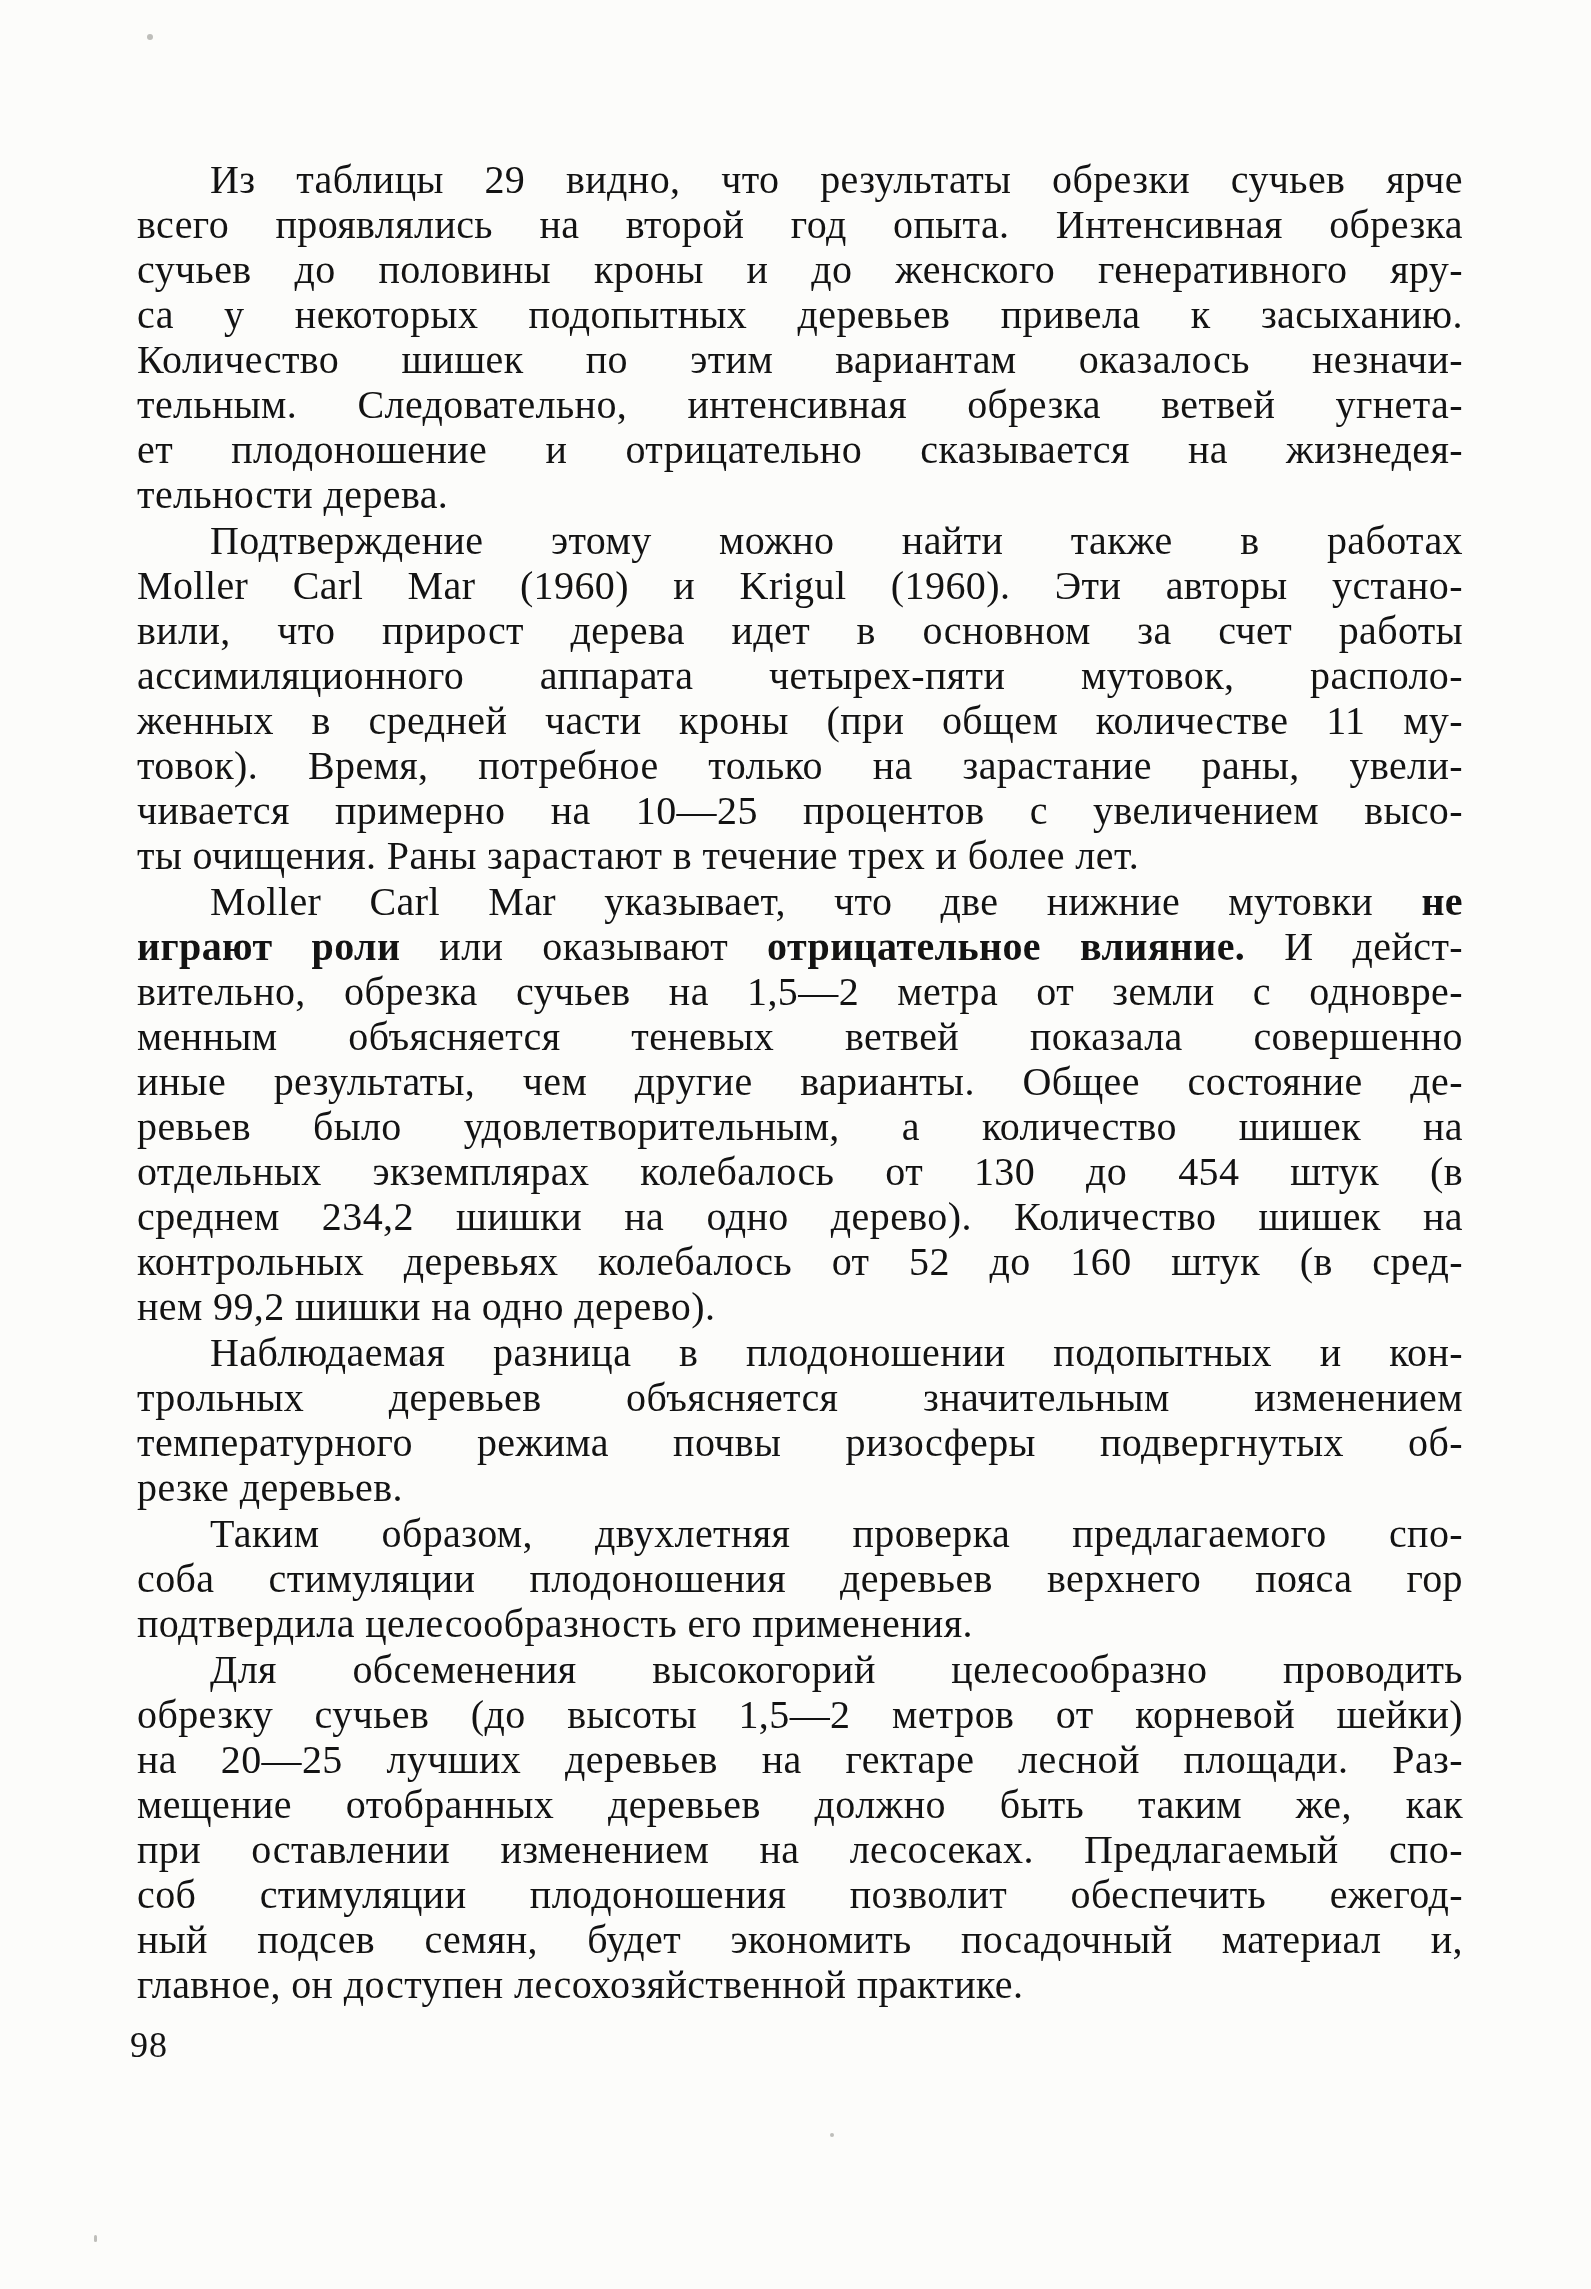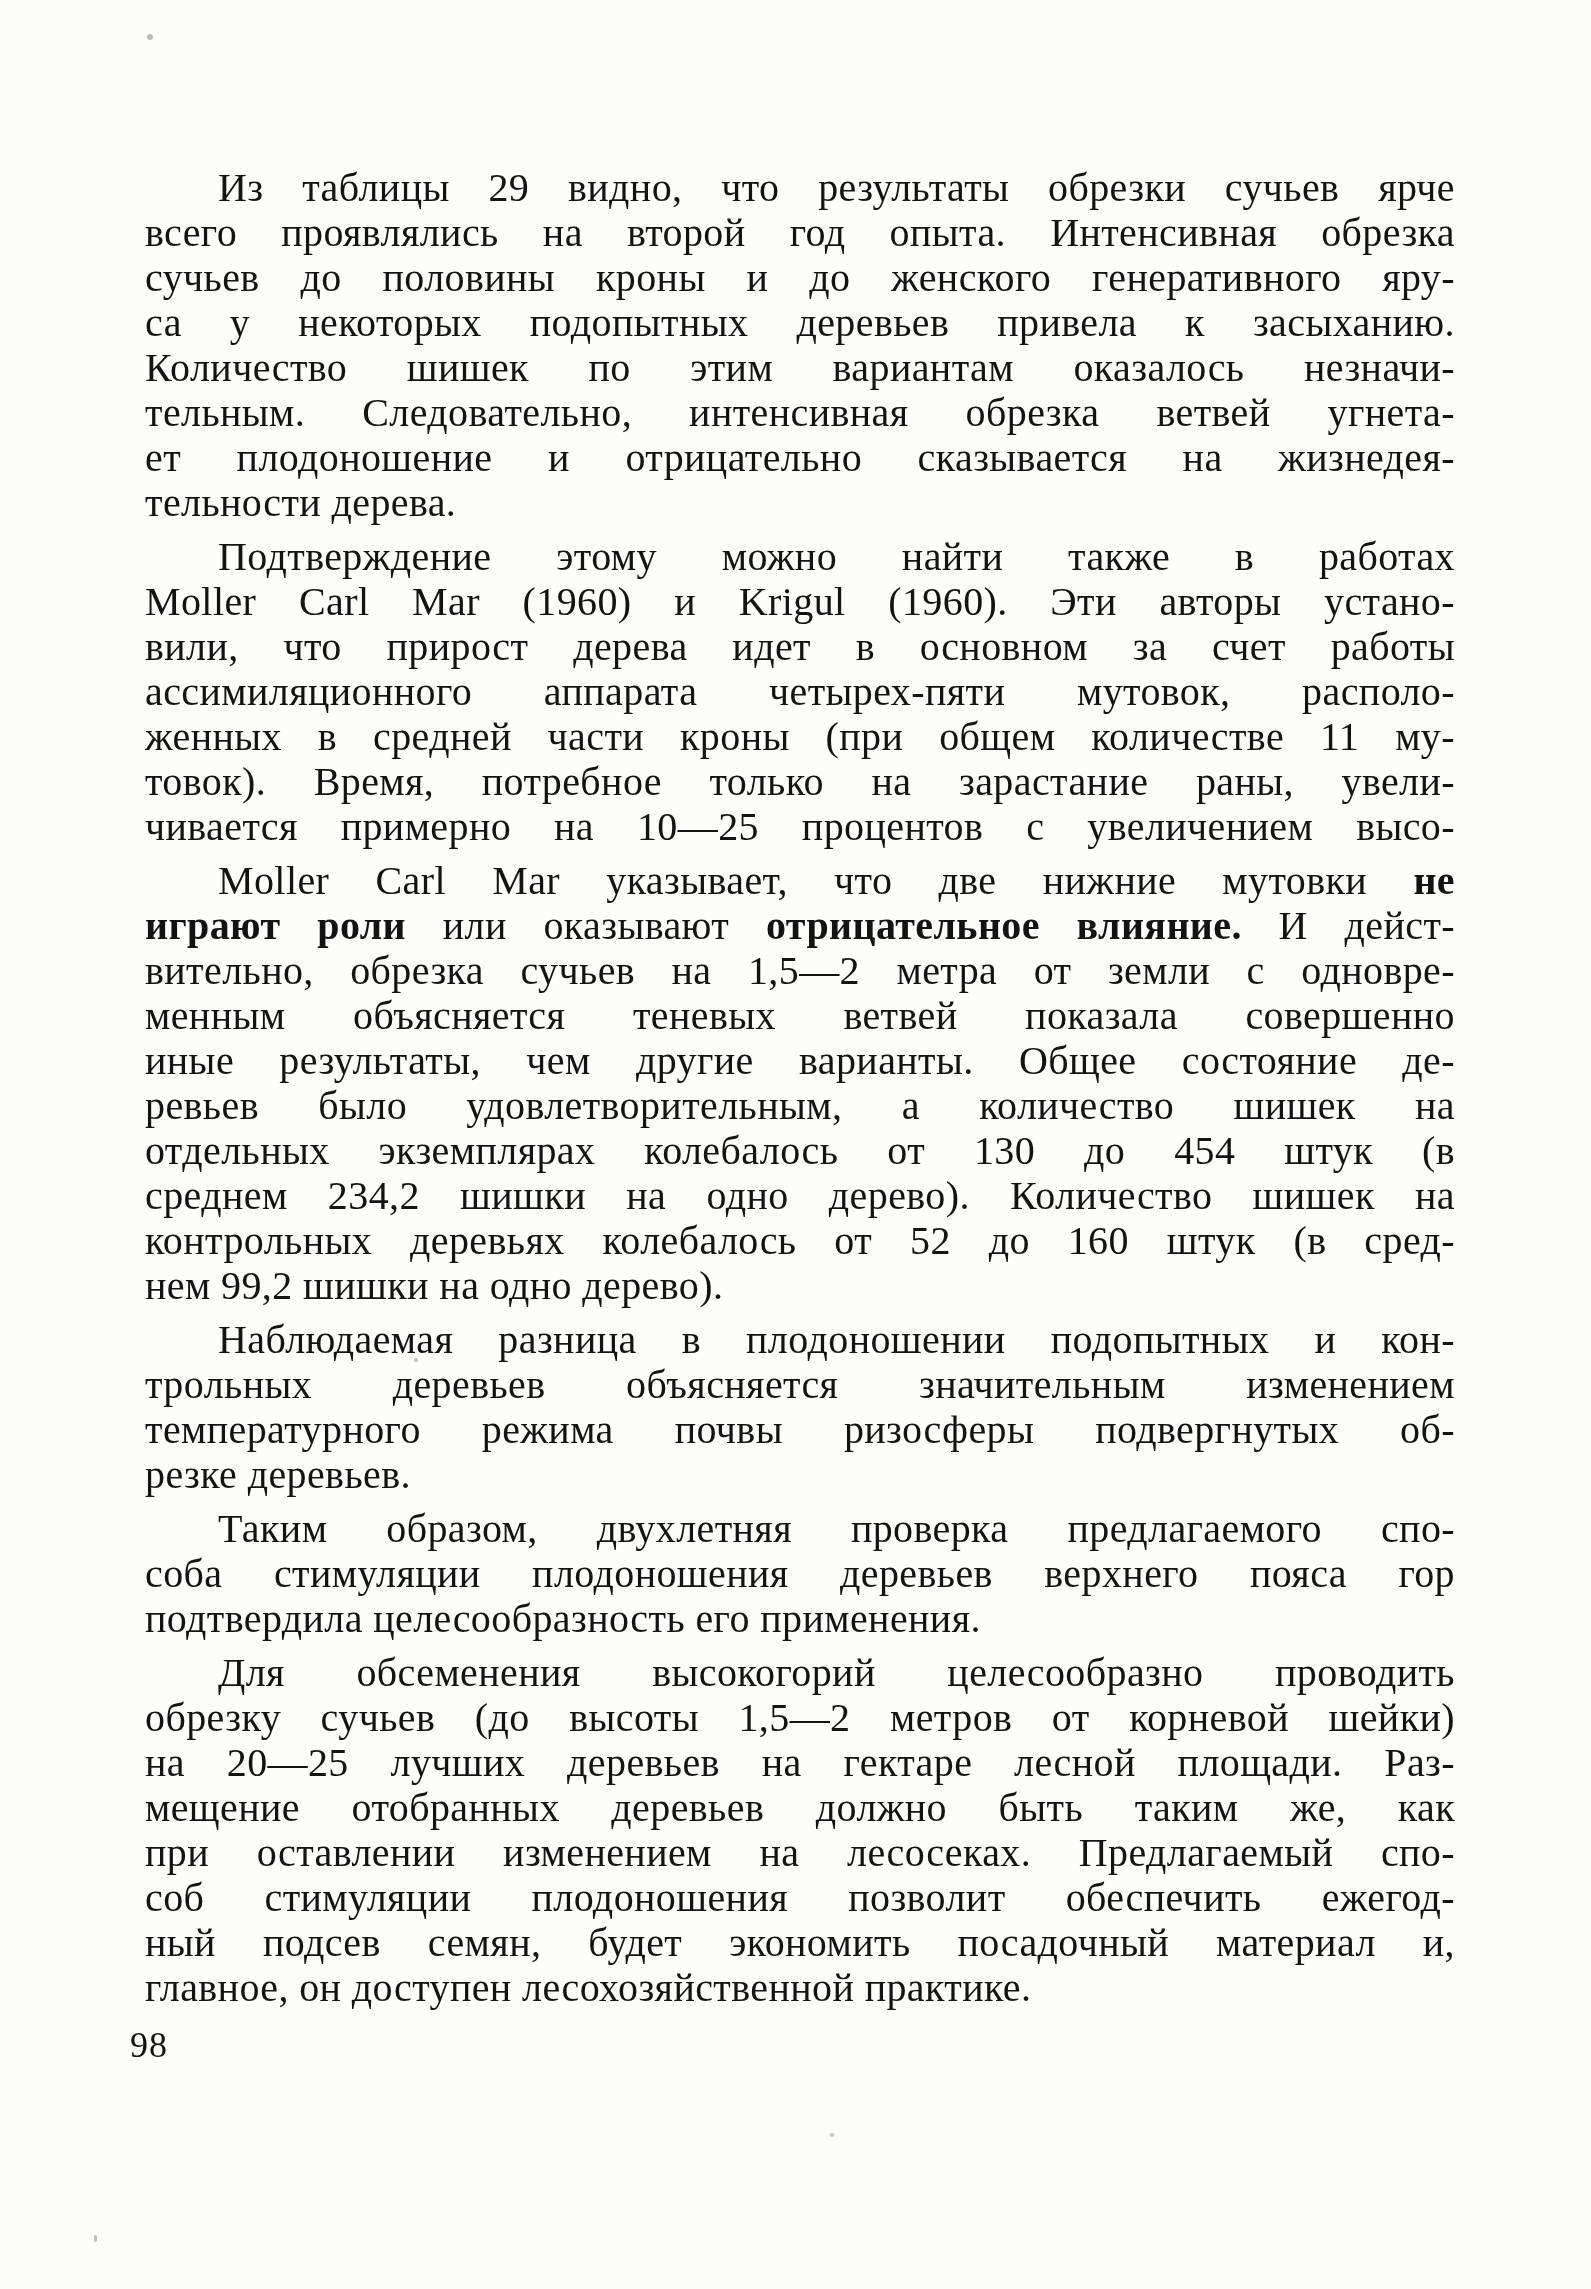--- a/index.html
+++ b/index.html
@@ -18,21 +18,21 @@
   }
   .text-block {
     position: absolute;
     left: 136px;
     top: 156px;
     width: 1328px;
     font-size: 40px;
     line-height: 45px;
     letter-spacing: 0.4px;
   }
-  .paragraph { margin: 9px; }
+  .paragraph { margin: 1px; }
   .line {
     text-align: justify;
     text-align-last: justify;
   }
   .line.last {
     text-align: right;
     text-align-last: left;
   }
   .line.first { text-indent: 73px; }
   .bold { font-weight: bold; }
@@ -71,20 +71,21 @@
         <div class="line last"><span>тельности дерева.</span></div>
       </div>
       <div class="paragraph">
         <div class="line first"><span>Подтверждение этому можно найти также в работах</span></div>
         <div class="line"><span>Moller Carl Mar (1960) и Krigul (1960). Эти авторы устано-</span></div>
         <div class="line"><span>вили, что прирост дерева идет в основном за счет работы</span></div>
         <div class="line"><span>ассимиляционного аппарата четырех-пяти мутовок, располо-</span></div>
         <div class="line"><span>женных в средней части кроны (при общем количестве 11 му-</span></div>
         <div class="line"><span>товок). Время, потребное только на зарастание раны, увели-</span></div>
         <div class="line"><span>чивается примерно на 10—25 процентов с увеличением высо-</span></div>
+        <div class="line last"><span>ты очищения. Раны зарастают в течение трех и более лет.</span></div>
       </div>
       <div class="paragraph">
         <div class="line first"><span>Moller Carl Mar указывает, что две нижние мутовки </span><span class="bold">не</span></div>
         <div class="line"><span class="bold">играют роли</span><span> или оказывают </span><span class="bold">отрицательное влияние.</span><span> И дейст-</span></div>
         <div class="line"><span>вительно, обрезка сучьев на 1,5—2 метра от земли с одновре-</span></div>
         <div class="line"><span>менным объясняется теневых ветвей показала совершенно</span></div>
         <div class="line"><span>иные результаты, чем другие варианты. Общее состояние де-</span></div>
         <div class="line"><span>ревьев было удовлетворительным, а количество шишек на</span></div>
         <div class="line"><span>отдельных экземплярах колебалось от 130 до 454 штук (в</span></div>
         <div class="line"><span>среднем 234,2 шишки на одно дерево). Количество шишек на</span></div>

